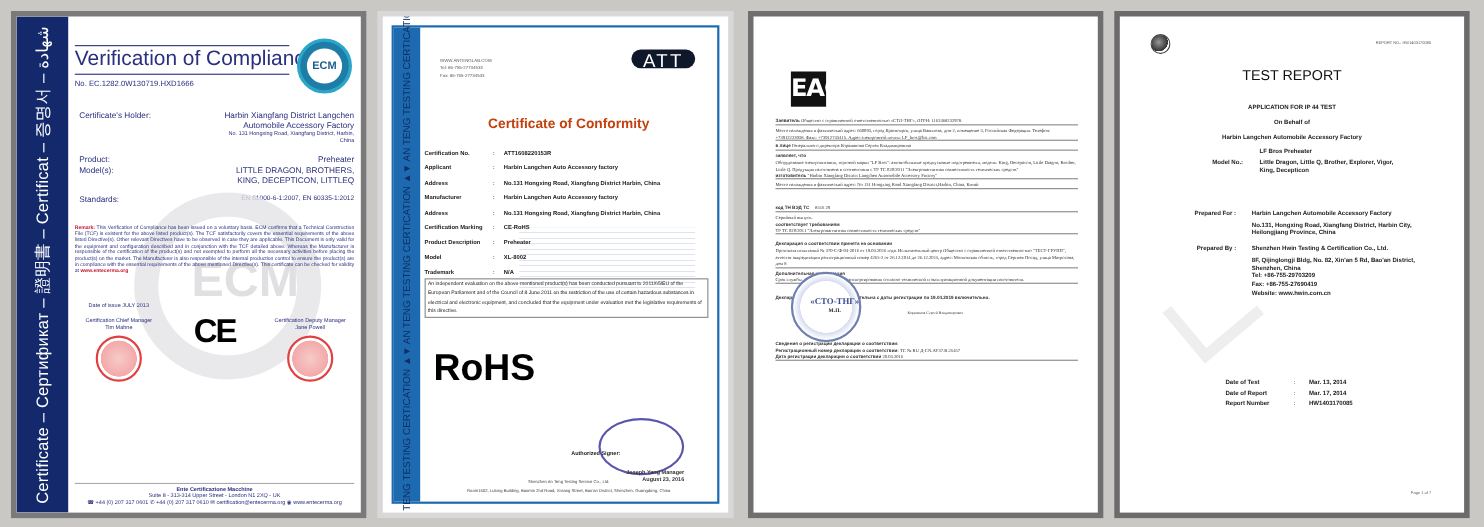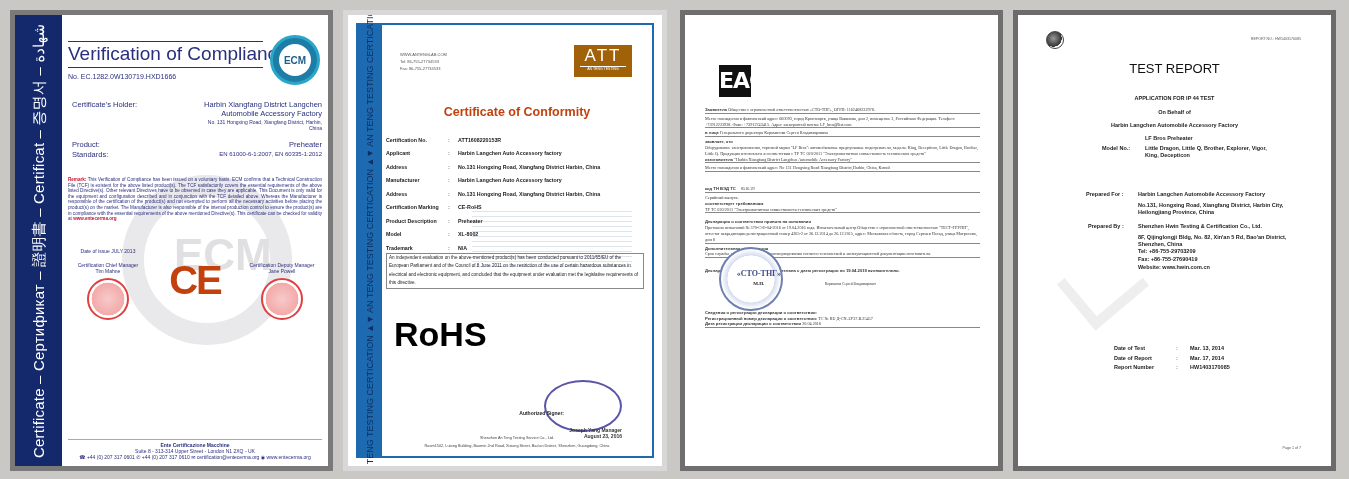--- a/index.html
+++ b/index.html
@@ -23,32 +23,32 @@
   .ecm-row { display: flex; margin-bottom: 9px; gap: 46px; }
   .ecm-row .lbl { width: 82px; flex: none; padding-left: 4px; }
   .ecm-row .val { flex: 1; text-align: right; }
   .ecm-row .val small { display: block; font-size: 5px; line-height: 6px; margin-top: 1px; }
   .ecm-watermark { position: absolute; left: 60px; top: 160px; width: 170px; height: 170px; border-radius: 50%; border: 22px solid #e4e4e6; opacity: .8; }
   .ecm-watermark-txt { position: absolute; left: 112px; top: 215px; font-size: 44px; font-weight: bold; color: #e0e0e2; }
   .ecm-remark { position: relative; font-size: 4.6px; line-height: 5.6px; color: #2a2f7e; margin-top: 18px; text-align: justify; }
   .ecm-remark .red { color: #c8102e; font-weight: bold; }
   .ecm-sigs { position: relative; display: flex; justify-content: space-between; margin-top: 26px; font-size: 5px; color: #2a2f7e; text-align: center; }
   .stamp-red { width: 42px; height: 42px; border-radius: 50%; border: 2px solid #e04040; margin: 4px auto 0; background: radial-gradient(circle,#f7caca 0,#f3a9a9 60%,#fff 62%); }
-  .ce-mark { font-size: 40px; font-weight: bold; color: #c2410c; margin-top: 10px; letter-spacing: -2px; }
+  .ce-mark { font-size: 30px; font-weight: bold; color: #000000; margin-top: 10px; letter-spacing: -2px; }
   .ecm-foot { position: absolute; left: 6px; right: 6px; bottom: 6px; border-top: 1px solid #aaa; font-size: 5px; color: #2a2f7e; text-align: center; padding-top: 2px; line-height: 6px; }
 
   
   #p2 { left: 343px; width: 324px; background: #d8d8d8; }
   #p2 .paper { padding: 8px; }
   .att-frame { position: absolute; inset: 8px; border: 2px solid #1d6ab0; display: flex; }
   .att-band { width: 24px; background: #1d6ab0; position: relative; flex: none; }
   .att-band .vtext { position: absolute; left: 50%; top: 50%; transform: translate(-50%,-50%) rotate(-90deg); white-space: nowrap; color: #0e2f63; font-size: 9px; }
   .att-body { flex: 1; position: relative; padding: 0 8px; }
   .att-contact { position: absolute; left: 18px; top: 26px; font-size: 4px; line-height: 7px; color: #555; }
-  .att-logo { position: absolute; right: 20px; top: 20px; width: 58px; height: 32px; background: #a16207; border-radius: 0; color: #fff; text-align: center; }
+  .att-logo { position: absolute; right: 20px; top: 20px; width: 58px; height: 17px; background: #0f172a; border-radius: 12px; color: #fff; text-align: center; }
   .att-logo .big { font-size: 17px; line-height: 21px; letter-spacing: 2px; }
   .att-logo .small { font-size: 3.5px; border-top: 1px solid #fff; margin: 0 6px; }
   .att-title { position: absolute; left: 0; right: 0; top: 80px; text-align: center; font-size: 12.5px; font-weight: bold; color: #c2410c; }
   .att-table { position: absolute; left: 4px; right: 6px; top: 108px; font-size: 5.3px; font-weight: bold; color: #1a1a1a; }
   .att-row { display: flex; height: 13.5px; align-items: center; }
   .att-row .lbl { width: 62px; }
   .att-row .col { width: 10px; color: #666; }
   .att-box { position: absolute; left: 4px; right: 8px; top: 228px; border: 1px solid #888; font-size: 4.6px; line-height: 8.4px; color: #222; padding: 0 2px; }
   .att-rohs { position: absolute; left: 12px; top: 290px; font-size: 34px; font-weight: bold; color: #000; }
   .att-sig { position: absolute; right: 24px; top: 355px; font-size: 5px; font-weight: bold; color: #222; }
@@ -98,20 +98,24 @@
       <div class="ecm-no">No. EC.1282.0W130719.HXD1666</div>
 
       <div class="ecm-grid">
         <div class="ecm-row">
           <div class="lbl">Certificate's Holder:</div>
           <div class="val"><span>Harbin Xiangfang District Langchen Automobile Accessory Factory</span><small>No. 131 Hongxing Road, Xiangfang District, Harbin, China</small></div>
         </div>
         <div class="ecm-row" style="margin-bottom:1px">
           <div class="lbl">Product:</div>
           <div class="val">Preheater</div>
+        </div>
+        <div class="ecm-row">
+          <div class="lbl">Model(s):</div>
+          <div class="val">LITTLE DRAGON, BROTHERS, KING, DECEPTICON, LITTLEQ</div>
         </div>
         <div class="ecm-row">
           <div class="lbl">Standards:</div>
           <div class="val" style="font-size:6px;padding-top:1px">EN 61000-6-1:2007, EN 60335-1:2012</div>
         </div>
       </div>
 
       <div class="ecm-remark">
         <span class="red">Remark:</span>
         <span>This Verification of Compliance has been issued on a voluntary basis. ECM confirms that a Technical Construction File (TCF) is existent for the above listed product(s). The TCF satisfactorily covers the essential requirements of the above listed Directive(s). Other relevant Directives have to be observed in case they are applicable. This Document is only valid for the equipment and configuration described and in conjunction with the TCF detailed above. Whereas the Manufacturer is responsible of the certification of the product(s) and not exempted to perform all the necessary activities before placing the product(s) on the market. The Manufacturer is also responsible of the internal production control to ensure the product(s) are in compliance with the essential requirements of the above mentioned Directive(s). This certificate can be checked for validity at</span>

